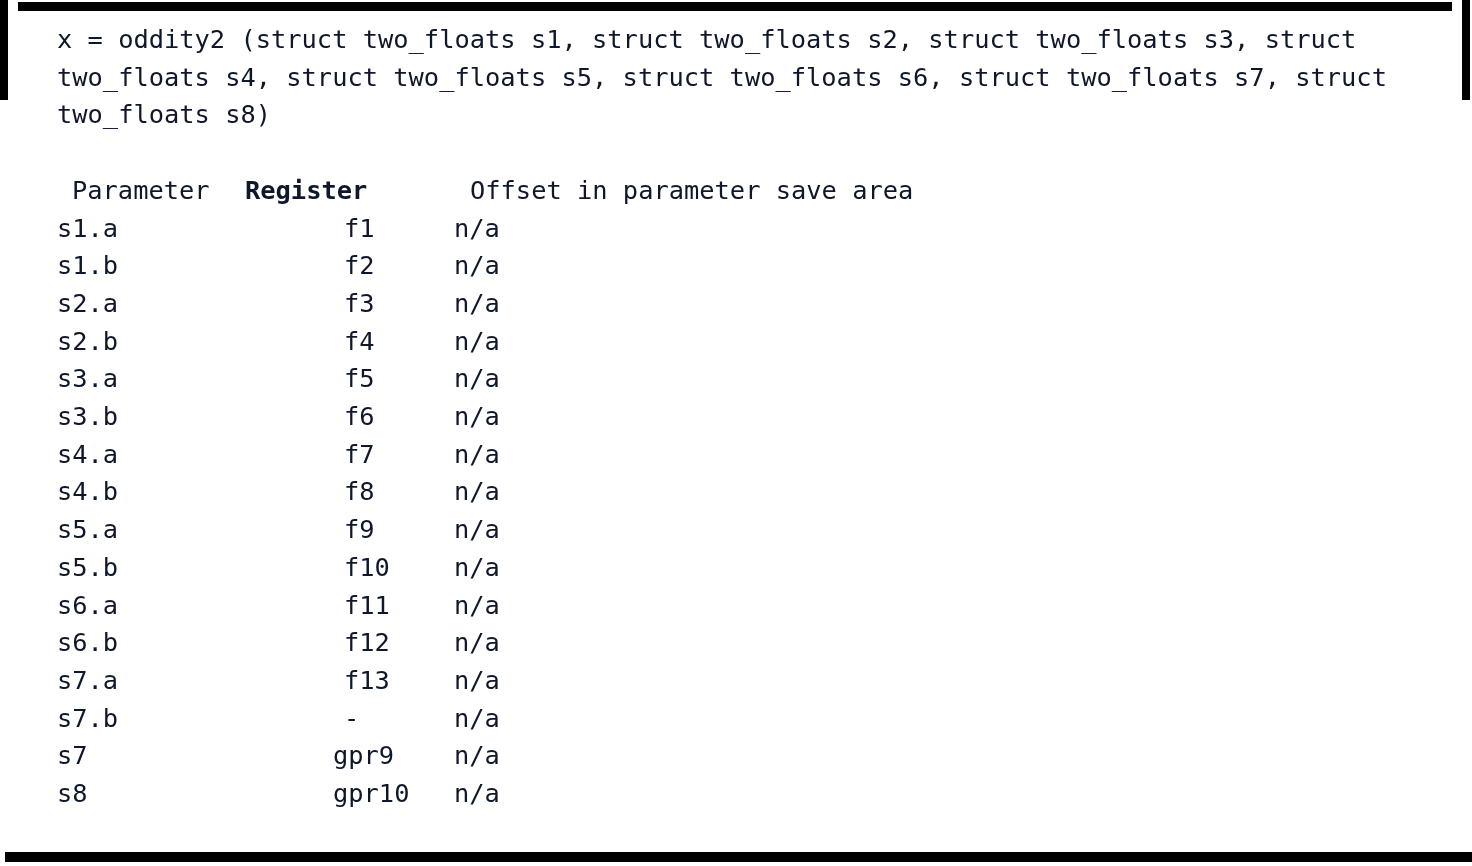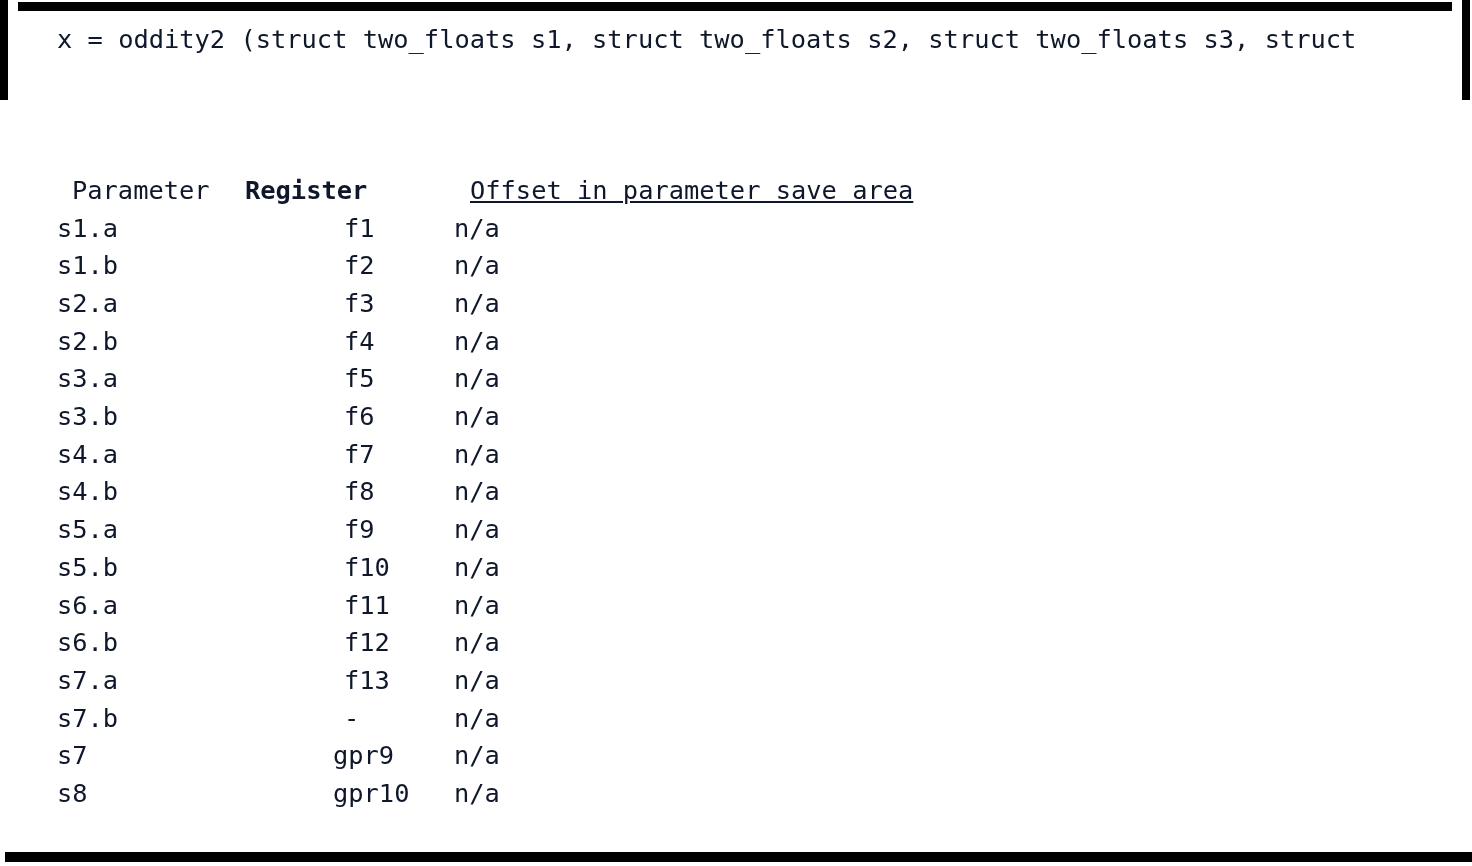--- a/index.html
+++ b/index.html
@@ -38,35 +38,37 @@
     position: absolute;
     white-space: pre;
     line-height: 1.2;
   }
   .c-param  { left: 57px; text-align: center;  }
   .c-reg    { left: 344px; }
   .c-reg-g  { left: 333px; }
   .c-offset { left: 454px; }
   .h-param  { left: 72px;  }
   .h-reg    { left: 245px; font-weight: bold; }
-  .h-offset { left: 470px; text-decoration: underline; }
+  .h-offset { left: 470px; }
 
   .row { position: absolute; left: 0; top: 0; width: 100%; }
 </style>
 </head>
 <body>
 
 <div class="page">
 
   <div class="rule rule-top"></div>
   <div class="rule stub-left"></div>
   <div class="rule stub-right"></div>
   <div class="rule rule-bottom"></div>
 
   <div class="line" style="top:24px">x = oddity2 (struct two_floats s1, struct two_floats s2, struct two_floats s3, struct</div>
+  <div class="line" style="top:61.7px">two_floats s4, struct two_floats s5, struct two_floats s6, struct two_floats s7, struct</div>
+  <div class="line" style="top:99.4px">two_floats s8)</div>
 
   <div class="row" style="top:174.8px">
     <span class="cell h-param">Parameter</span>
     <span class="cell h-reg">Register</span>
     <span class="cell h-offset">Offset in parameter save area</span>
   </div>
 
   <div class="row" style="top:212.5px">
     <span class="cell c-param">s1.a</span>
     <span class="cell c-reg">f1</span>

